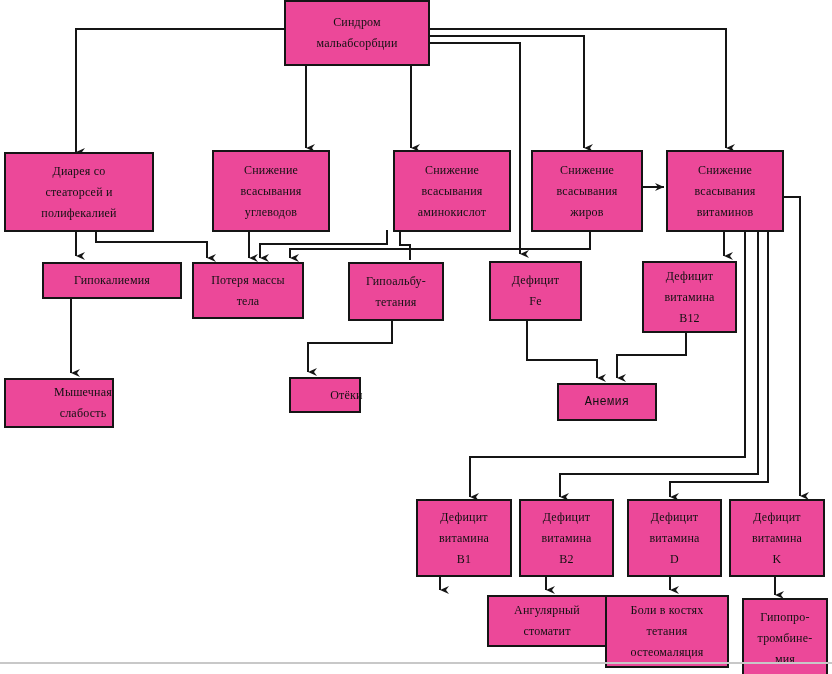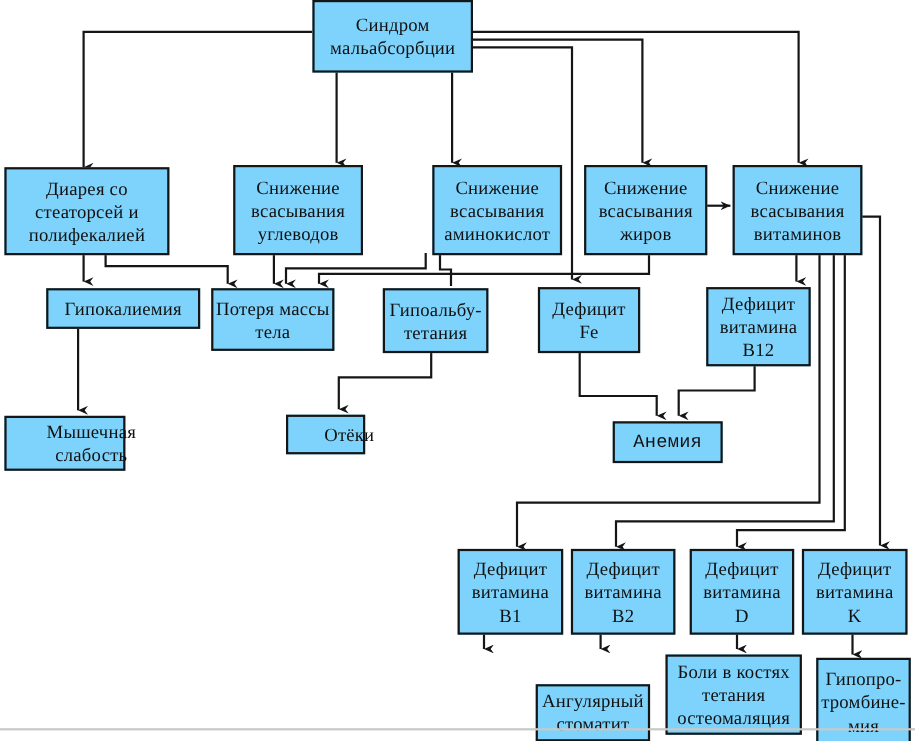--- a/index.html
+++ b/index.html
@@ -1,23 +1,23 @@
 <!DOCTYPE html>
 <html><head>
 <meta charset="utf-8">
 <style>
   html, body { margin: 0; padding: 0; background: #ffffff; }
   body { width: 832px; height: 674px; position: relative; overflow: hidden;
          font-family: "Liberation Serif", "DejaVu Serif", serif; color: #111; }
   #diagram { position: absolute; left: 0; top: 0; width: 832px; height: 674px; }
   .node {
     position: absolute; box-sizing: border-box;
-    border: 2px solid #151515; background: #7dd3fc;
+    border: 2px solid #151515; background: #ec4899;
     display: flex; align-items: center; justify-content: center;
-    text-align: center; font-size: 17px; line-height: 21px;
+    text-align: center; font-size: 12px; line-height: 21px;
     white-space: pre-line; letter-spacing: 0.2px;
   }
   .bottom-rule { position: absolute; left: 0; top: 662px; width: 832px; height: 2px; background: #c8c8c8; }
   svg line, svg polyline { stroke: #151515; stroke-width: 2; fill: none; }
 </style>
 </head>
 <body>
 
 <div id="diagram">
   <svg width="832" height="674">
@@ -92,39 +92,39 @@
 тетания</div>
   <div class="node" style="left:489px;top:261px;width:93px;height:60px;">Дефицит
 Fe</div>
   <div class="node" style="left:642px;top:261px;width:95px;height:72px;">Дефицит
 витамина
 B12</div>
 
   
   <div class="node" style="left:4px;top:378px;width:110px;height:50px;padding-left:48px;">Мышечная
 слабость</div>
-  <div class="node" style="left:260px;top:377px;width:72px;height:36px;padding-left:43px;">Отёки</div>
+  <div class="node" style="left:289px;top:377px;width:72px;height:36px;padding-left:43px;">Отёки</div>
   <div class="node" style="left:557px;top:383px;width:100px;height:38px;font-family:Liberation Mono, monospace;">Анемия</div>
 
   
   <div class="node" style="left:416px;top:499px;width:96px;height:78px;">Дефицит
 витамина
 B1</div>
   <div class="node" style="left:519px;top:499px;width:95px;height:78px;">Дефицит
 витамина
 B2</div>
   <div class="node" style="left:627px;top:499px;width:95px;height:78px;">Дефицит
 витамина
 D</div>
   <div class="node" style="left:729px;top:499px;width:96px;height:78px;">Дефицит
 витамина
 K</div>
 
   
-  <div class="node" style="left:487px;top:595px;width:104px;height:52px;margin-top:27px;">Ангулярный
+  <div class="node" style="left:487px;top:595px;width:120px;height:52px;">Ангулярный
 стоматит</div>
   <div class="node" style="left:605px;top:595px;width:124px;height:73px;">Боли в костях
 тетания
 остеомаляция</div>
   <div class="node" style="left:742px;top:598px;width:86px;height:80px;">Гипопро-
 тромбине-
 мия</div>
 
   <div class="bottom-rule"></div>
 </div>

